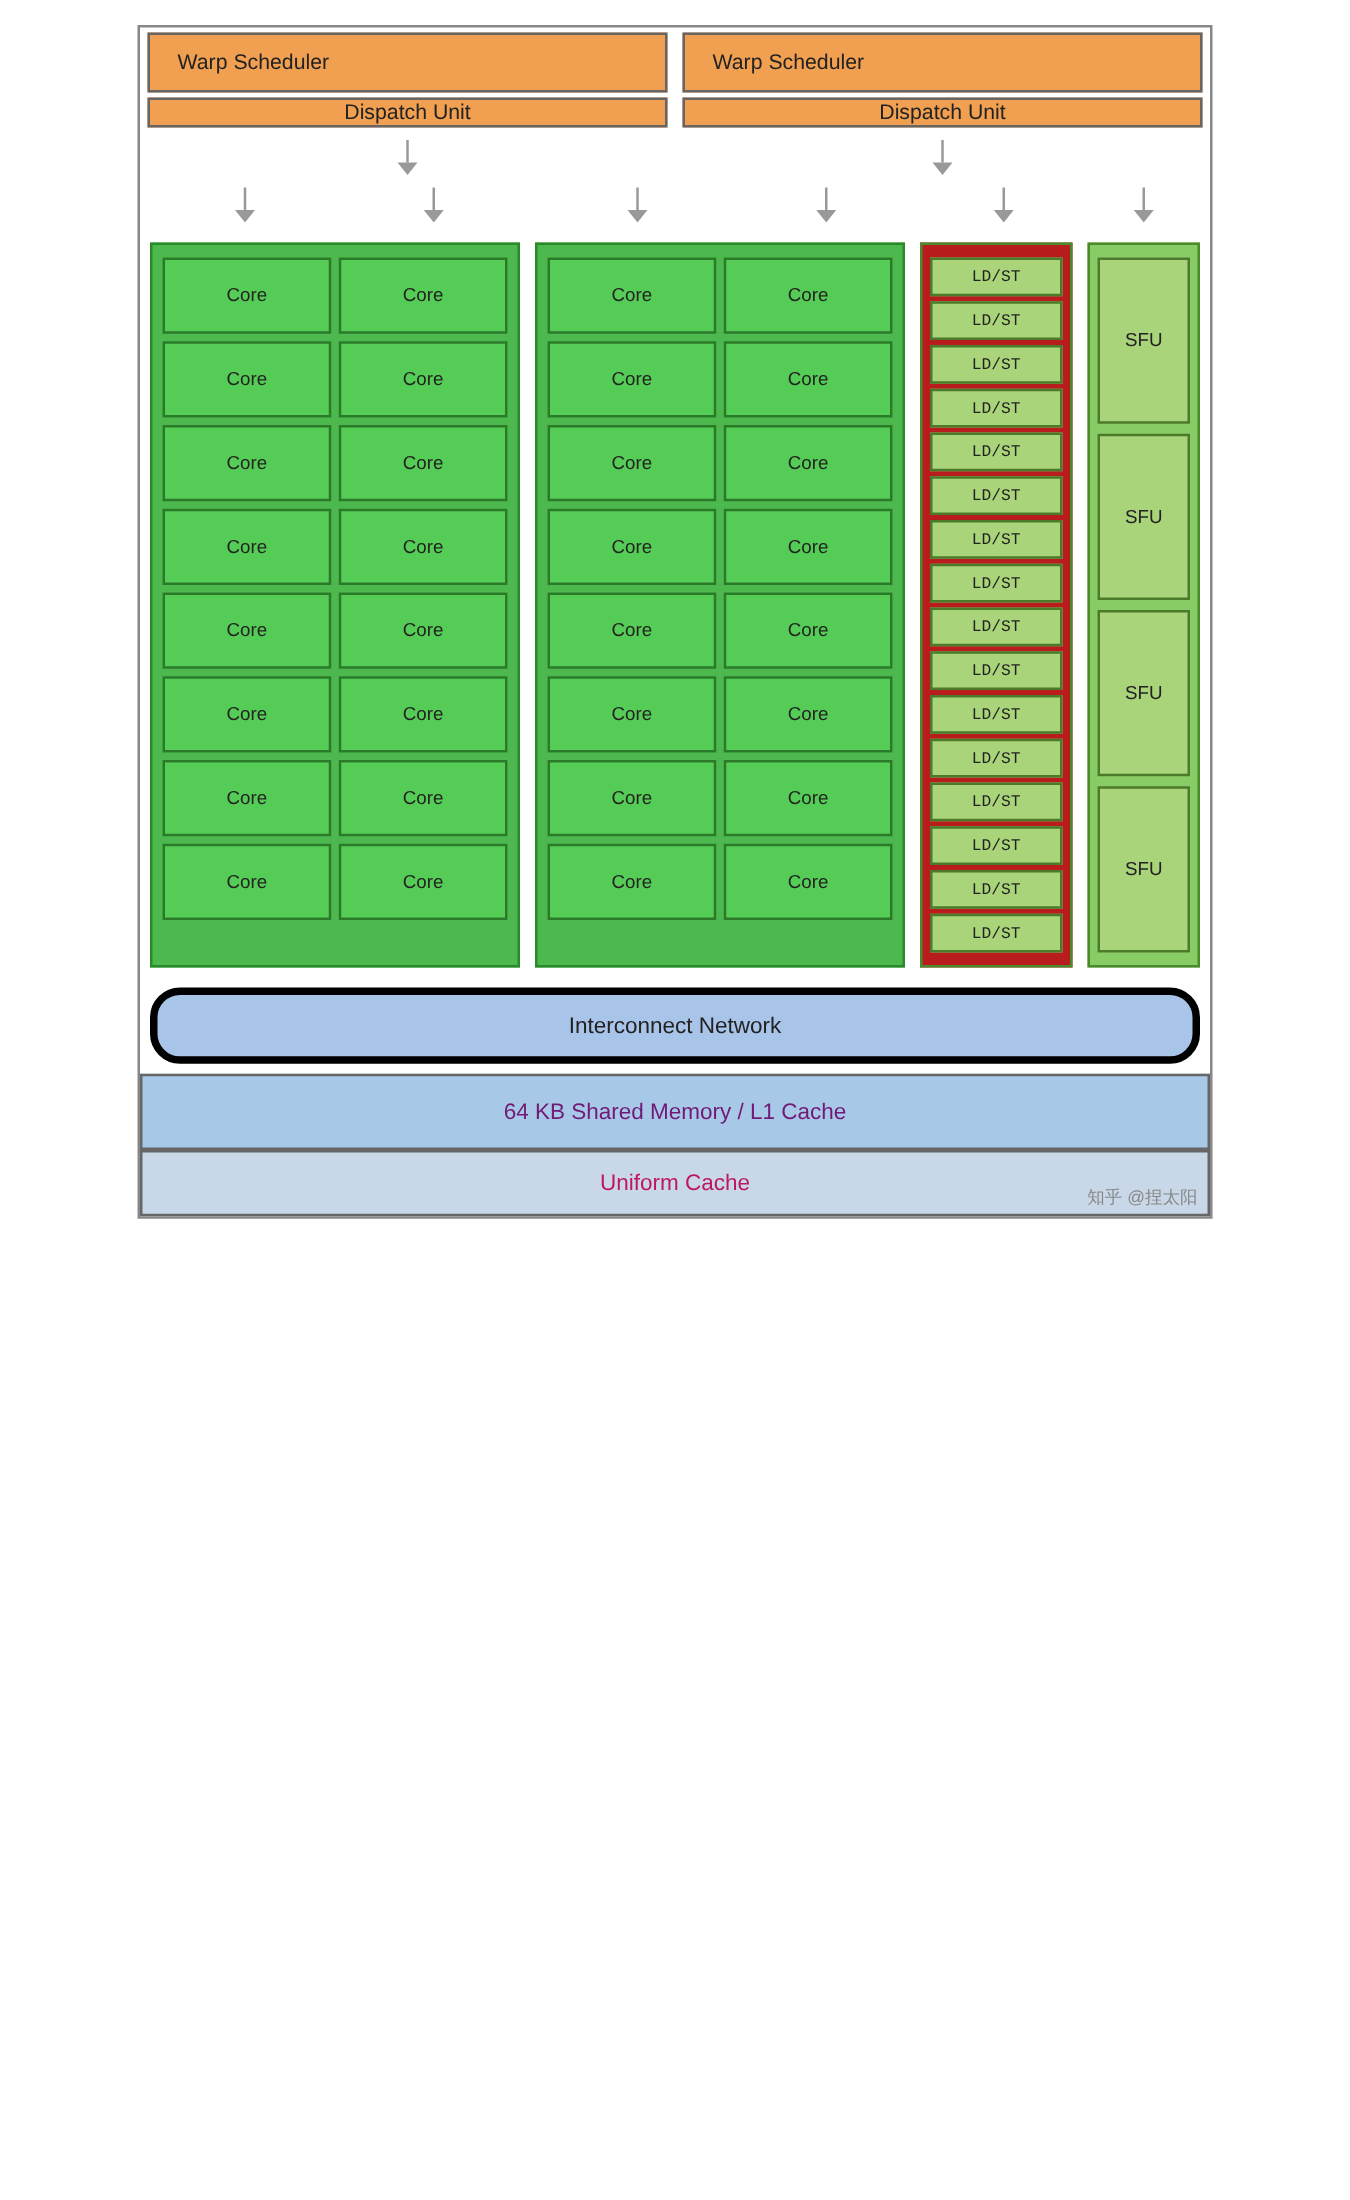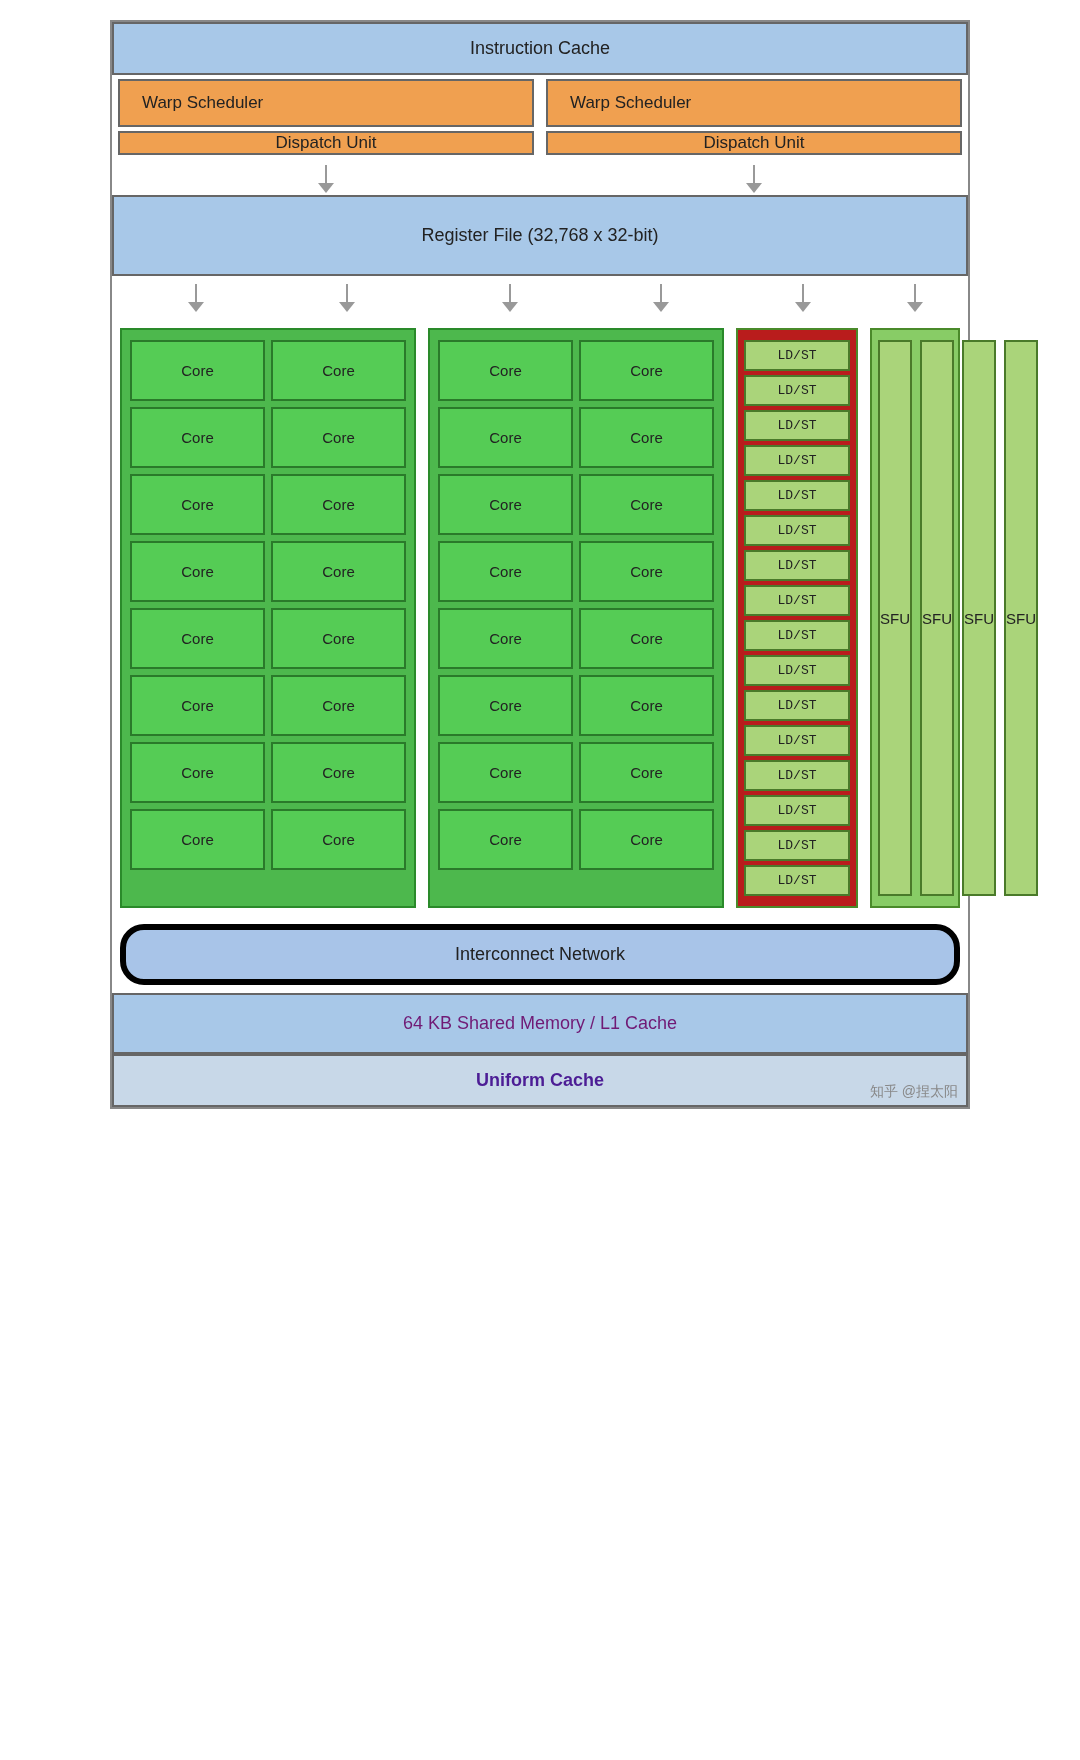--- a/index.html
+++ b/index.html
@@ -156,21 +156,21 @@
       font-size: 13px;
       color: #222;
     }
 
     
     .sfu-group {
       background: #88cc66;
       border: 2px solid #4a8a2a;
       padding: 10px 6px;
       display: flex;
-      flex-direction: row;
+      flex-direction: column;
       gap: 8px;
       width: 90px;
       flex-shrink: 0;
     }
     .sfu-cell {
       background: #aad47a;
       border: 2px solid #4a7a2a;
       text-align: center;
       font-size: 15px;
       color: #222;
@@ -203,23 +203,22 @@
       margin: 4px 0 0 0;
     }
 
     
     .uniform-cache {
       background: #c8d8e8;
       border: 2px solid #666;
       text-align: center;
       padding: 14px 10px;
       font-size: 18px;
-      color: #4c1d95;
+      color: #be185d;
       margin: 0;
-      font-weight: bold;
     }
 
     
     .watermark {
       position: absolute;
       bottom: 8px;
       right: 12px;
       font-size: 14px;
       color: #888;
     }
@@ -251,23 +250,20 @@
       display: flex;
       justify-content: center;
     }
   </style>
 </head>
 <body>
 
 <div class="diagram-outer">
   <div class="diagram-wrapper">
 
-    <div class="instruction-cache">
-      <span>Instruction Cache</span>
-    </div>
 
     <div class="warp-row">
       <div class="warp-block">
         <span>Warp Scheduler</span>
       </div>
       <div class="warp-block">
         <span>Warp Scheduler</span>
       </div>
     </div>
 
@@ -278,23 +274,20 @@
       <div class="dispatch-block">
         <span>Dispatch Unit</span>
       </div>
     </div>
 
     <div class="arrows-row">
       <div class="arrow-down"></div>
       <div class="arrow-down"></div>
     </div>
 
-    <div class="register-file">
-      <span>Register File (32,768 x 32-bit)</span>
-    </div>
 
     <div class="top-arrows-container">
       <div class="arrow-group-cores">
         <div class="arrow-down"></div>
         <div class="arrow-down"></div>
       </div>
       <div class="arrow-group-cores">
         <div class="arrow-down"></div>
         <div class="arrow-down"></div>
       </div>

